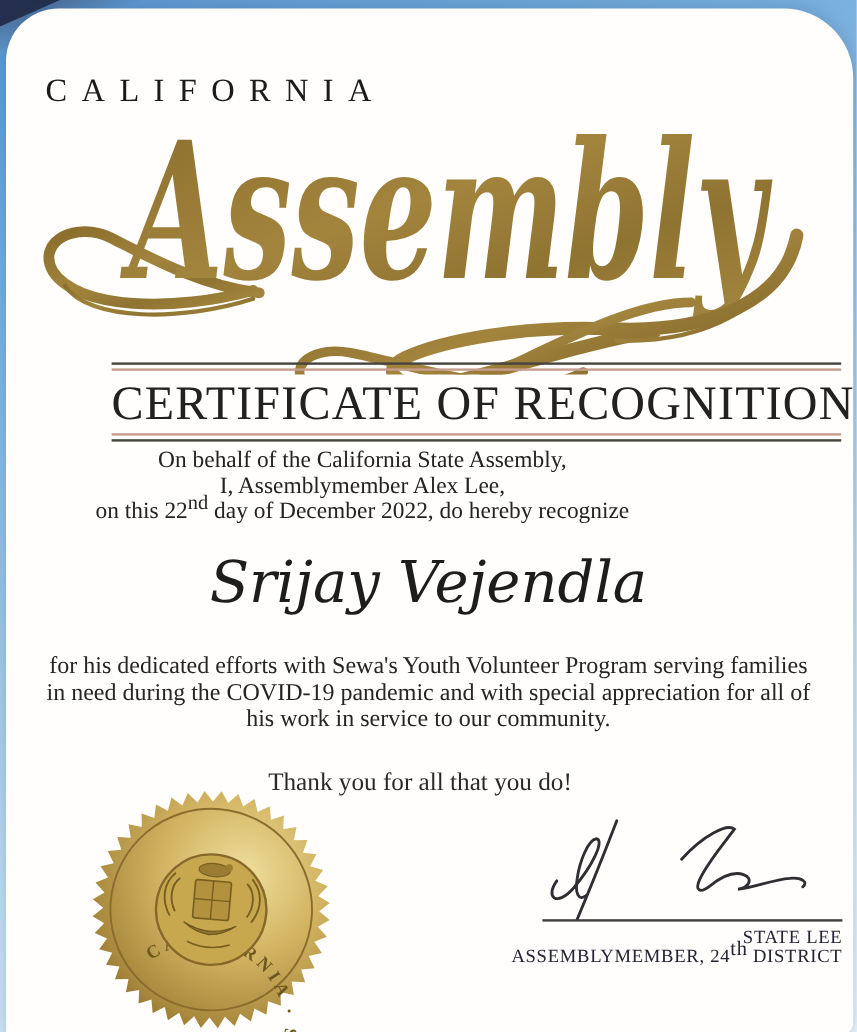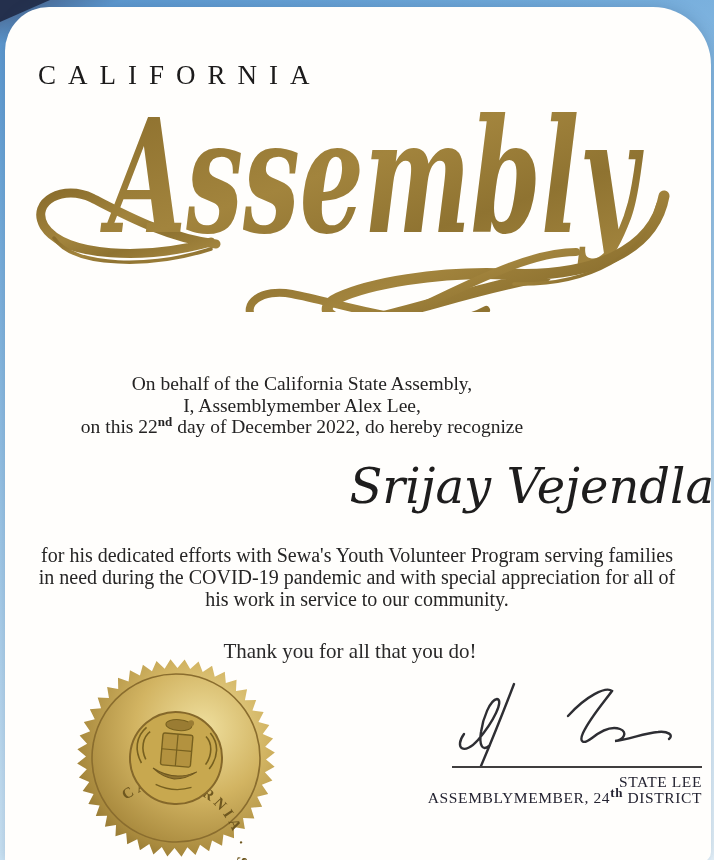--- a/index.html
+++ b/index.html
@@ -20,23 +20,23 @@
   
   .banner{top:302px;left:93px;width:608px;text-align:center;}
   .rule{height:2px;}
   .rule-dark{background:#47443f;}
   .rule-rose{background:#c79d8e;margin-top:3px;}
   .rule-rose2{background:#c79d8e;}
   .rule-dark2{background:#47443f;margin-top:3px;}
   .banner-title{font-size:40px;letter-spacing:1px;color:#232120;margin:3px 0 2px;white-space:nowrap;}
   
   .intro{top:373px;left:0;width:604px;text-align:center;font-size:19.5px;line-height:21.5px;color:#242323;}
-  sup{font-size:13px;vertical-align:super;line-height:0;font-weight:bold;}
+  sup{font-size:17px;vertical-align:super;line-height:0;}
   
-  .recipient{top:458px;left:0;width:714px;text-align:right;
+  .recipient{top:458px;left:0;width:714px;text-align:center;
       font-style:italic;font-size:48px;color:#1e1d1d;font-family:"DejaVu Serif","Liberation Serif",serif;}
   
   .citation{top:544px;left:17px;width:680px;text-align:center;font-size:20px;line-height:22px;color:#262525;}
   .thanks{top:639px;left:0;width:700px;text-align:center;font-size:21px;color:#2a2929;}
   
   .seal-wrap{top:658px;left:76px;width:200px;height:200px;transform:rotate(5deg);}
   
   .sig-wrap{top:676px;left:448px;width:262px;height:92px;}
   .sig-line{top:766px;left:452px;width:250px;height:2px;background:#403e3e;}
   .sig-text{top:774px;left:350px;width:352px;text-align:right;font-size:15.5px;line-height:16px;
@@ -68,20 +68,27 @@
       <path d="M195,203 C136,222 58,222 38,192" fill="none" stroke="url(#goldgrad)" stroke-width="3.5" stroke-linecap="round"></path>
 
       <text x="357" y="186" text-anchor="middle" textLength="530" lengthAdjust="spacingAndGlyphs" font-family="DejaVu Serif, Liberation Serif, serif" font-style="italic" font-weight="bold" font-size="158" fill="url(#goldgrad)">Assembly</text>
 
       <path d="M648,150 C638,205 576,232 492,228 C420,225 352,238 322,252 C296,264 320,282 362,272 C420,258 470,240 530,230" fill="none" stroke="url(#goldgrad)" stroke-width="11" stroke-linecap="round"></path>
       <path d="M560,206 C500,206 420,258 356,282 C312,298 258,296 238,274 C224,258 246,242 276,248 C330,258 420,292 470,264" fill="none" stroke="url(#goldgrad)" stroke-width="8" stroke-linecap="round"></path>
       <path d="M642,158 C630,208 574,240 498,238" fill="none" stroke="url(#goldgrad)" stroke-width="3.5" stroke-linecap="round"></path>
     </svg>
   </div>
 
+  <div class="layer banner">
+    <div class="rule rule-dark"></div>
+    <div class="rule rule-rose"></div>
+    <div class="banner-title">CERTIFICATE OF RECOGNITION</div>
+    <div class="rule rule-rose2"></div>
+    <div class="rule rule-dark2"></div>
+  </div>
 
   <div class="layer intro">
     <div>On behalf of the California State Assembly,</div>
     <div>I, Assemblymember Alex Lee,</div>
     <div><span>on this 22</span><sup>nd</sup><span> day of December 2022, do hereby recognize</span></div>
   </div>
 
   <div class="layer recipient">Srijay Vejendla</div>
 
   <div class="layer citation">

